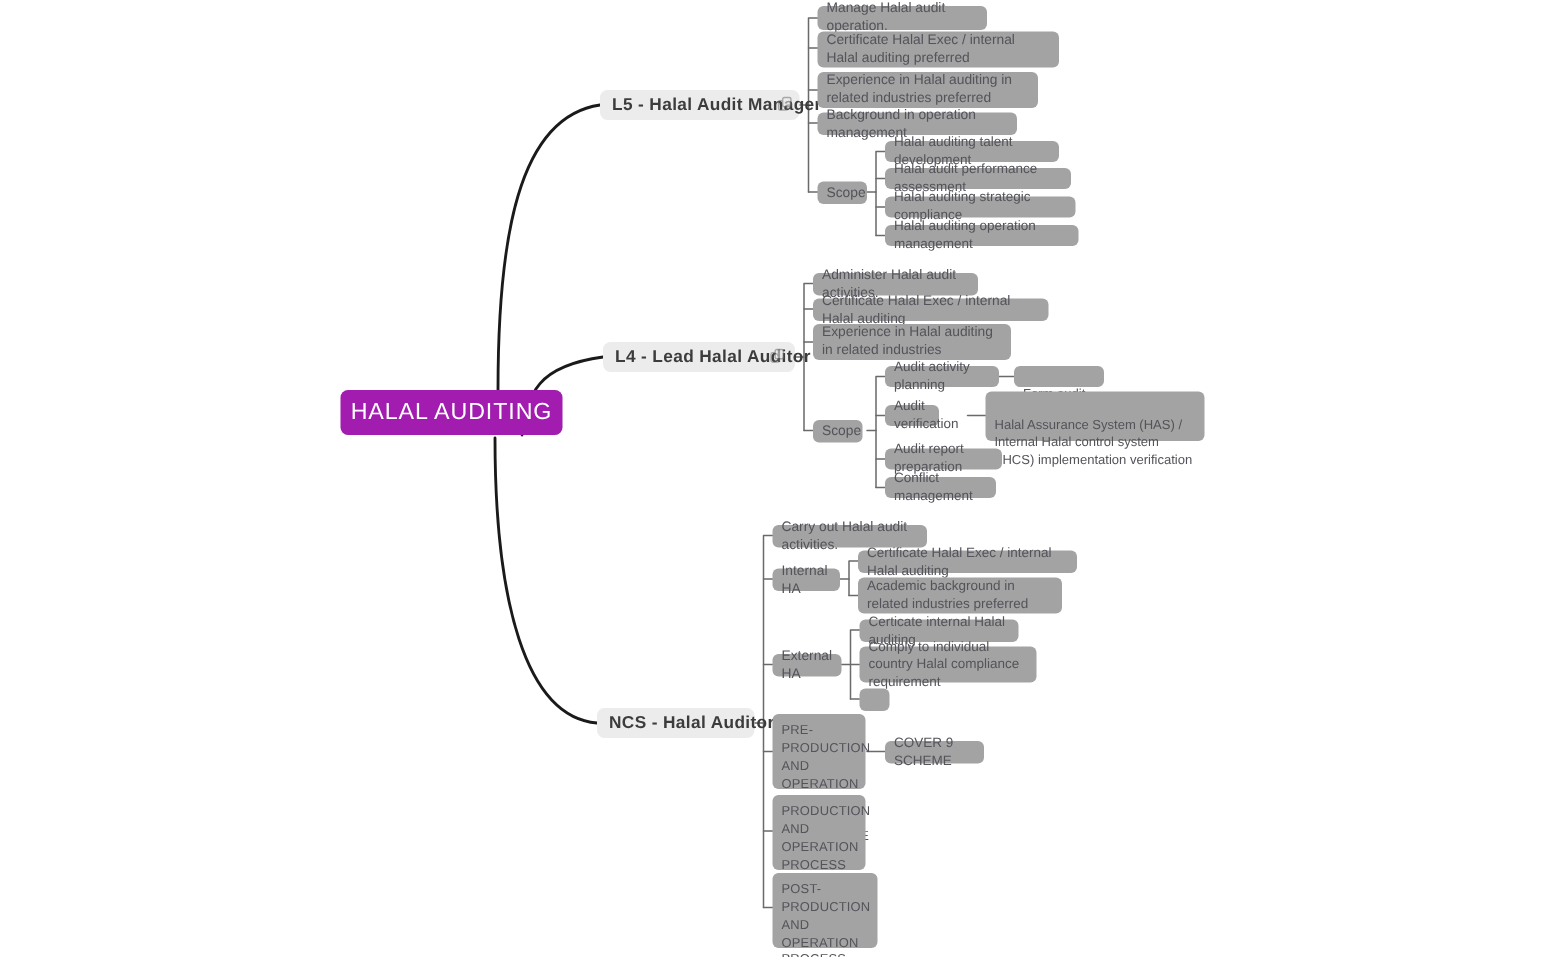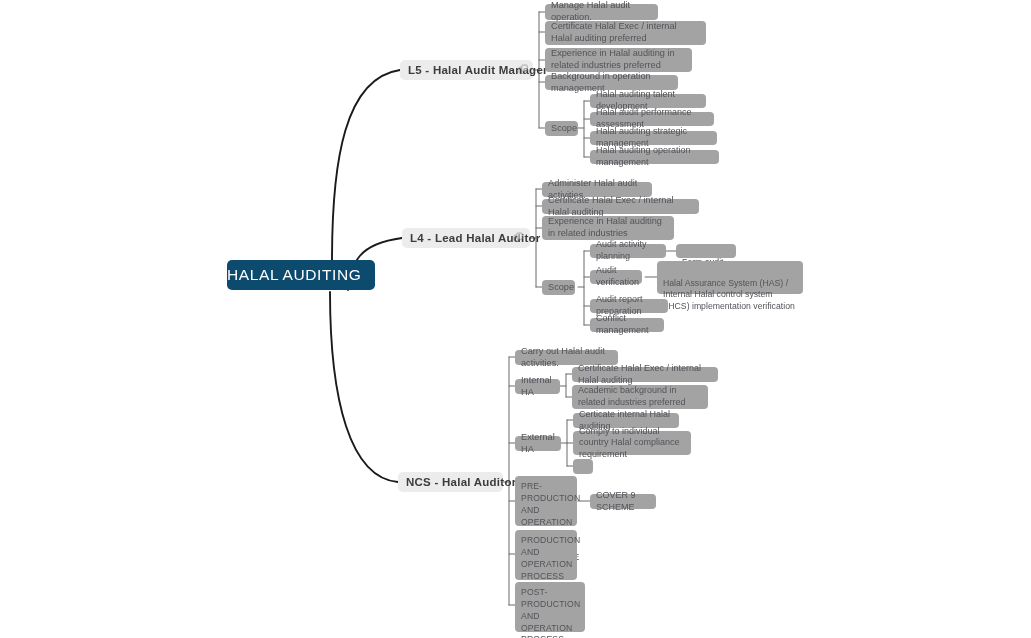--- a/index.html
+++ b/index.html
@@ -29,24 +29,25 @@
     pointer-events: none;
   }
 
   
   .root-node {
     position: absolute;
     left: 227px;
     top: 260px;
     width: 148px;
     height: 30px;
-    background: #0c4a6e;
+    background: #a21caf;
     border-radius: 5px;
     display: flex;
     align-items: center;
+    justify-content: center;
     box-sizing: border-box;
   }
   .root-label {
     color: #ffffff;
     font-size: 15.5px;
     letter-spacing: 0.6px;
     font-weight: 400;
     white-space: nowrap;
   }
 
@@ -212,21 +213,21 @@
     <span class="txt">Scope</span>
   </div>
 
   <div class="chip level3" style="left:590px; top:94px; width:116px; height:14px;align-items:center;">
     <span class="txt">Halal auditing talent development</span>
   </div>
   <div class="chip level3" style="left:590px; top:112px; width:124px; height:14px;">
     <span class="txt">Halal audit performance assessment</span>
   </div>
   <div class="chip level3" style="left:590px; top:131px; width:127px; height:14px;">
-    <span class="txt">Halal auditing strategic management</span>
+    <span class="txt">Halal auditing strategic compliance</span>
   </div>
   <div class="chip level3" style="left:590px; top:150px; width:129px; height:14px;">
     <span class="txt">Halal auditing operation management</span>
   </div>
 
   <div class="chip level1" style="left:402px; top:228px; width:128px; height:20px;">
     <span class="txt">L4 - Lead Halal Auditor</span>
   </div>
   <svg class="copy-icon" style="left:513px; top:232px;" viewBox="0 0 16 16">
     <rect x="1.5" y="4.5" width="8" height="9" rx="1.5" fill="none" stroke="#6f6f6f" stroke-width="1.4"></rect>
@@ -246,21 +247,21 @@
     <span class="txt">Scope</span>
   </div>
 
   <div class="chip level3" style="left:590px; top:244px; width:76px; height:14px;">
     <span class="txt">Audit activity planning</span>
   </div>
   <div class="chip level4" style="left:676px; top:244px; width:60px; height:14px;">
     <span class="txt">Form audit team</span>
   </div>
 
-  <div class="chip level3" style="left:590px; top:270px; width:52px; height:14px;">
+  <div class="chip level3" style="left:590px; top:270px; width:36px; height:14px;">
     <span class="txt">Audit verification</span>
   </div>
   <div class="chip level4" style="left:657px; top:261px; width:146px; height:33px;">
     <span class="txt">Halal Assurance System (HAS) / Internal Halal control system (IHCS) implementation verification</span>
   </div>
 
   <div class="chip level3" style="left:590px; top:299px; width:78px; height:14px;">
     <span class="txt">Audit report preparation</span>
   </div>
   <div class="chip level3" style="left:590px; top:318px; width:74px; height:14px;">

